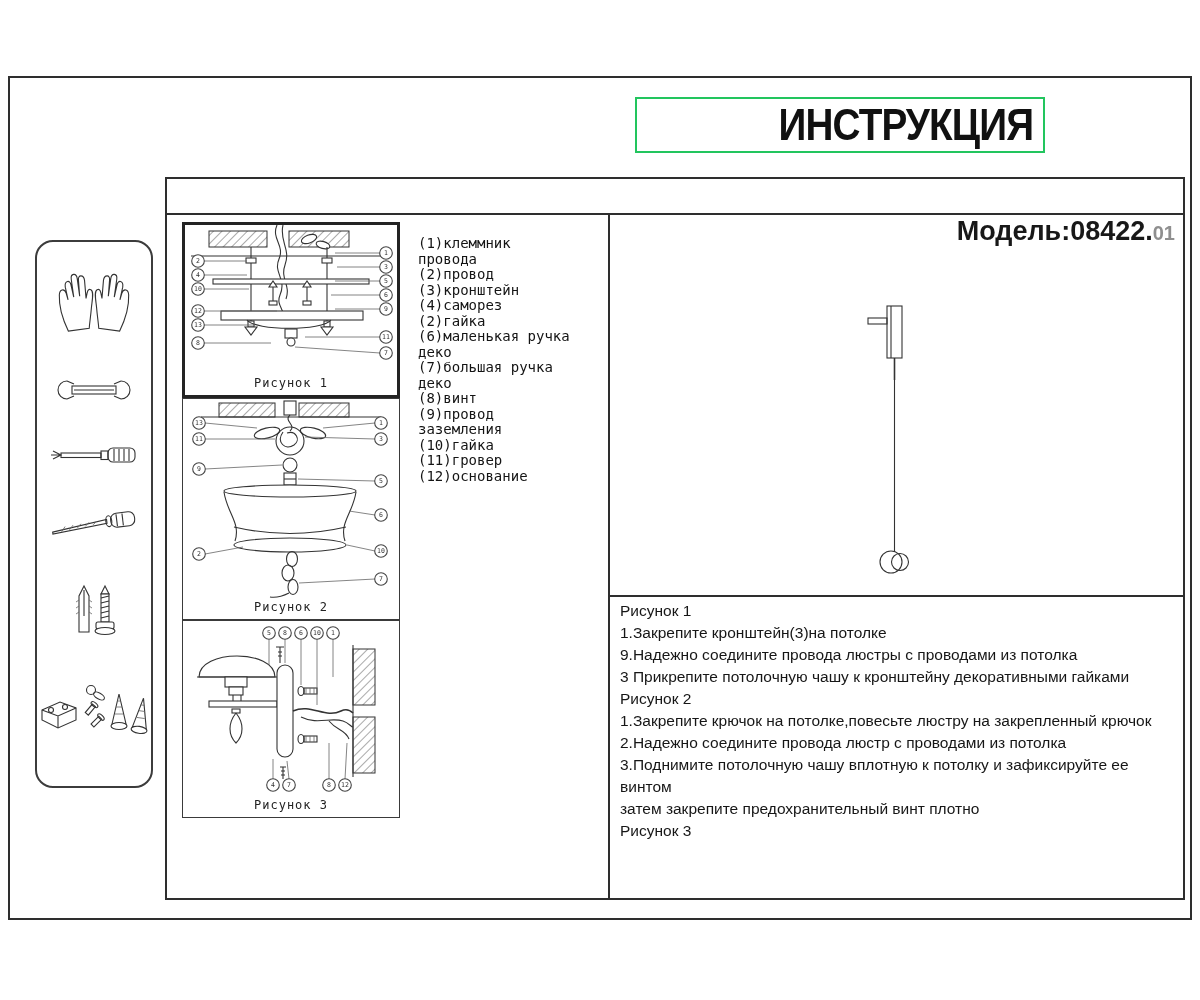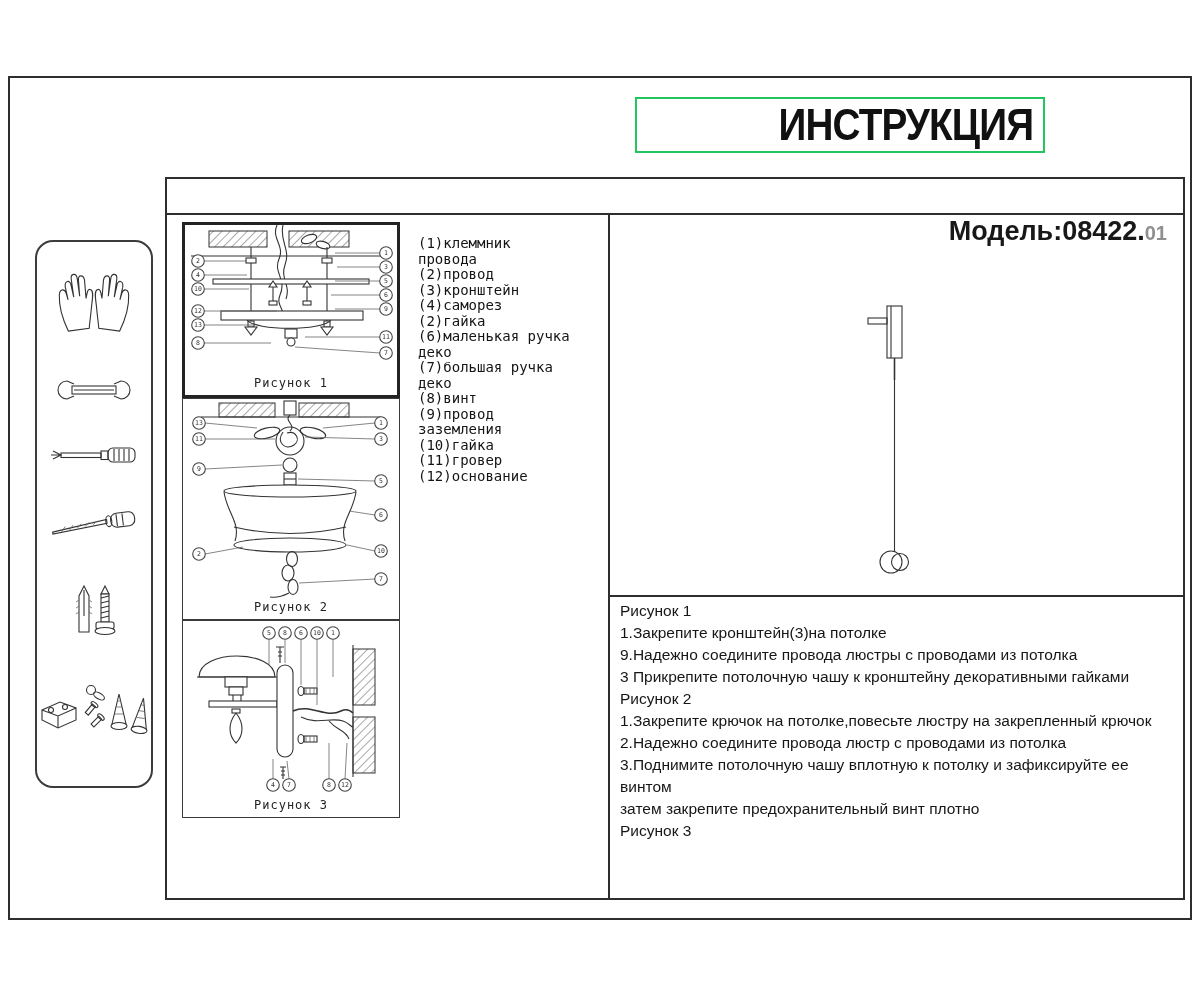--- a/index.html
+++ b/index.html
@@ -25,21 +25,21 @@
     left:35px; top:240px; width:118px; height:548px;
     border:2px solid #3c3c3c; border-radius:18px; background:#fff;
   }
   .sidebar svg { position:absolute; left:50%; transform:translateX(-50%); }
 
   .main-panel { left:165px; top:177px; width:1020px; height:723px; border:2px solid #2e2e2e; background:#fff; }
   .top-rule   { left:0; top:34px; width:1016px; border-top:2px solid #2e2e2e; }
   .v-divider  { left:441px; top:34px; height:685px; border-left:2px solid #2e2e2e; }
   .h-divider  { left:441px; top:416px; width:575px; border-top:2px solid #2e2e2e; }
 
-  .model-line { top:37px; right:16px; font-size:27px; font-weight:600; color:#181818; white-space:nowrap; }
+  .model-line { top:37px; right:8px; font-size:27px; font-weight:600; color:#181818; white-space:nowrap; }
   .model-suffix { font-size:20px; color:#8f8f8f; font-weight:600; }
 
   .figures-col { left:15px; top:43px; width:218px; }
   .fig-box { position:relative; width:218px; background:#fff; }
   .fig-box-1 { height:176px; border:3px solid #232323; }
   .fig-box-2 { height:222px; border:1.5px solid #3a3a3a; }
   .fig-box-3 { height:198px; border:1.5px solid #3a3a3a; }
   .fig-label {
     position:absolute; bottom:5px; left:0; width:100%; text-align:center;
     font-family:"DejaVu Sans Mono", monospace; font-size:12px; letter-spacing:1px; color:#222;

